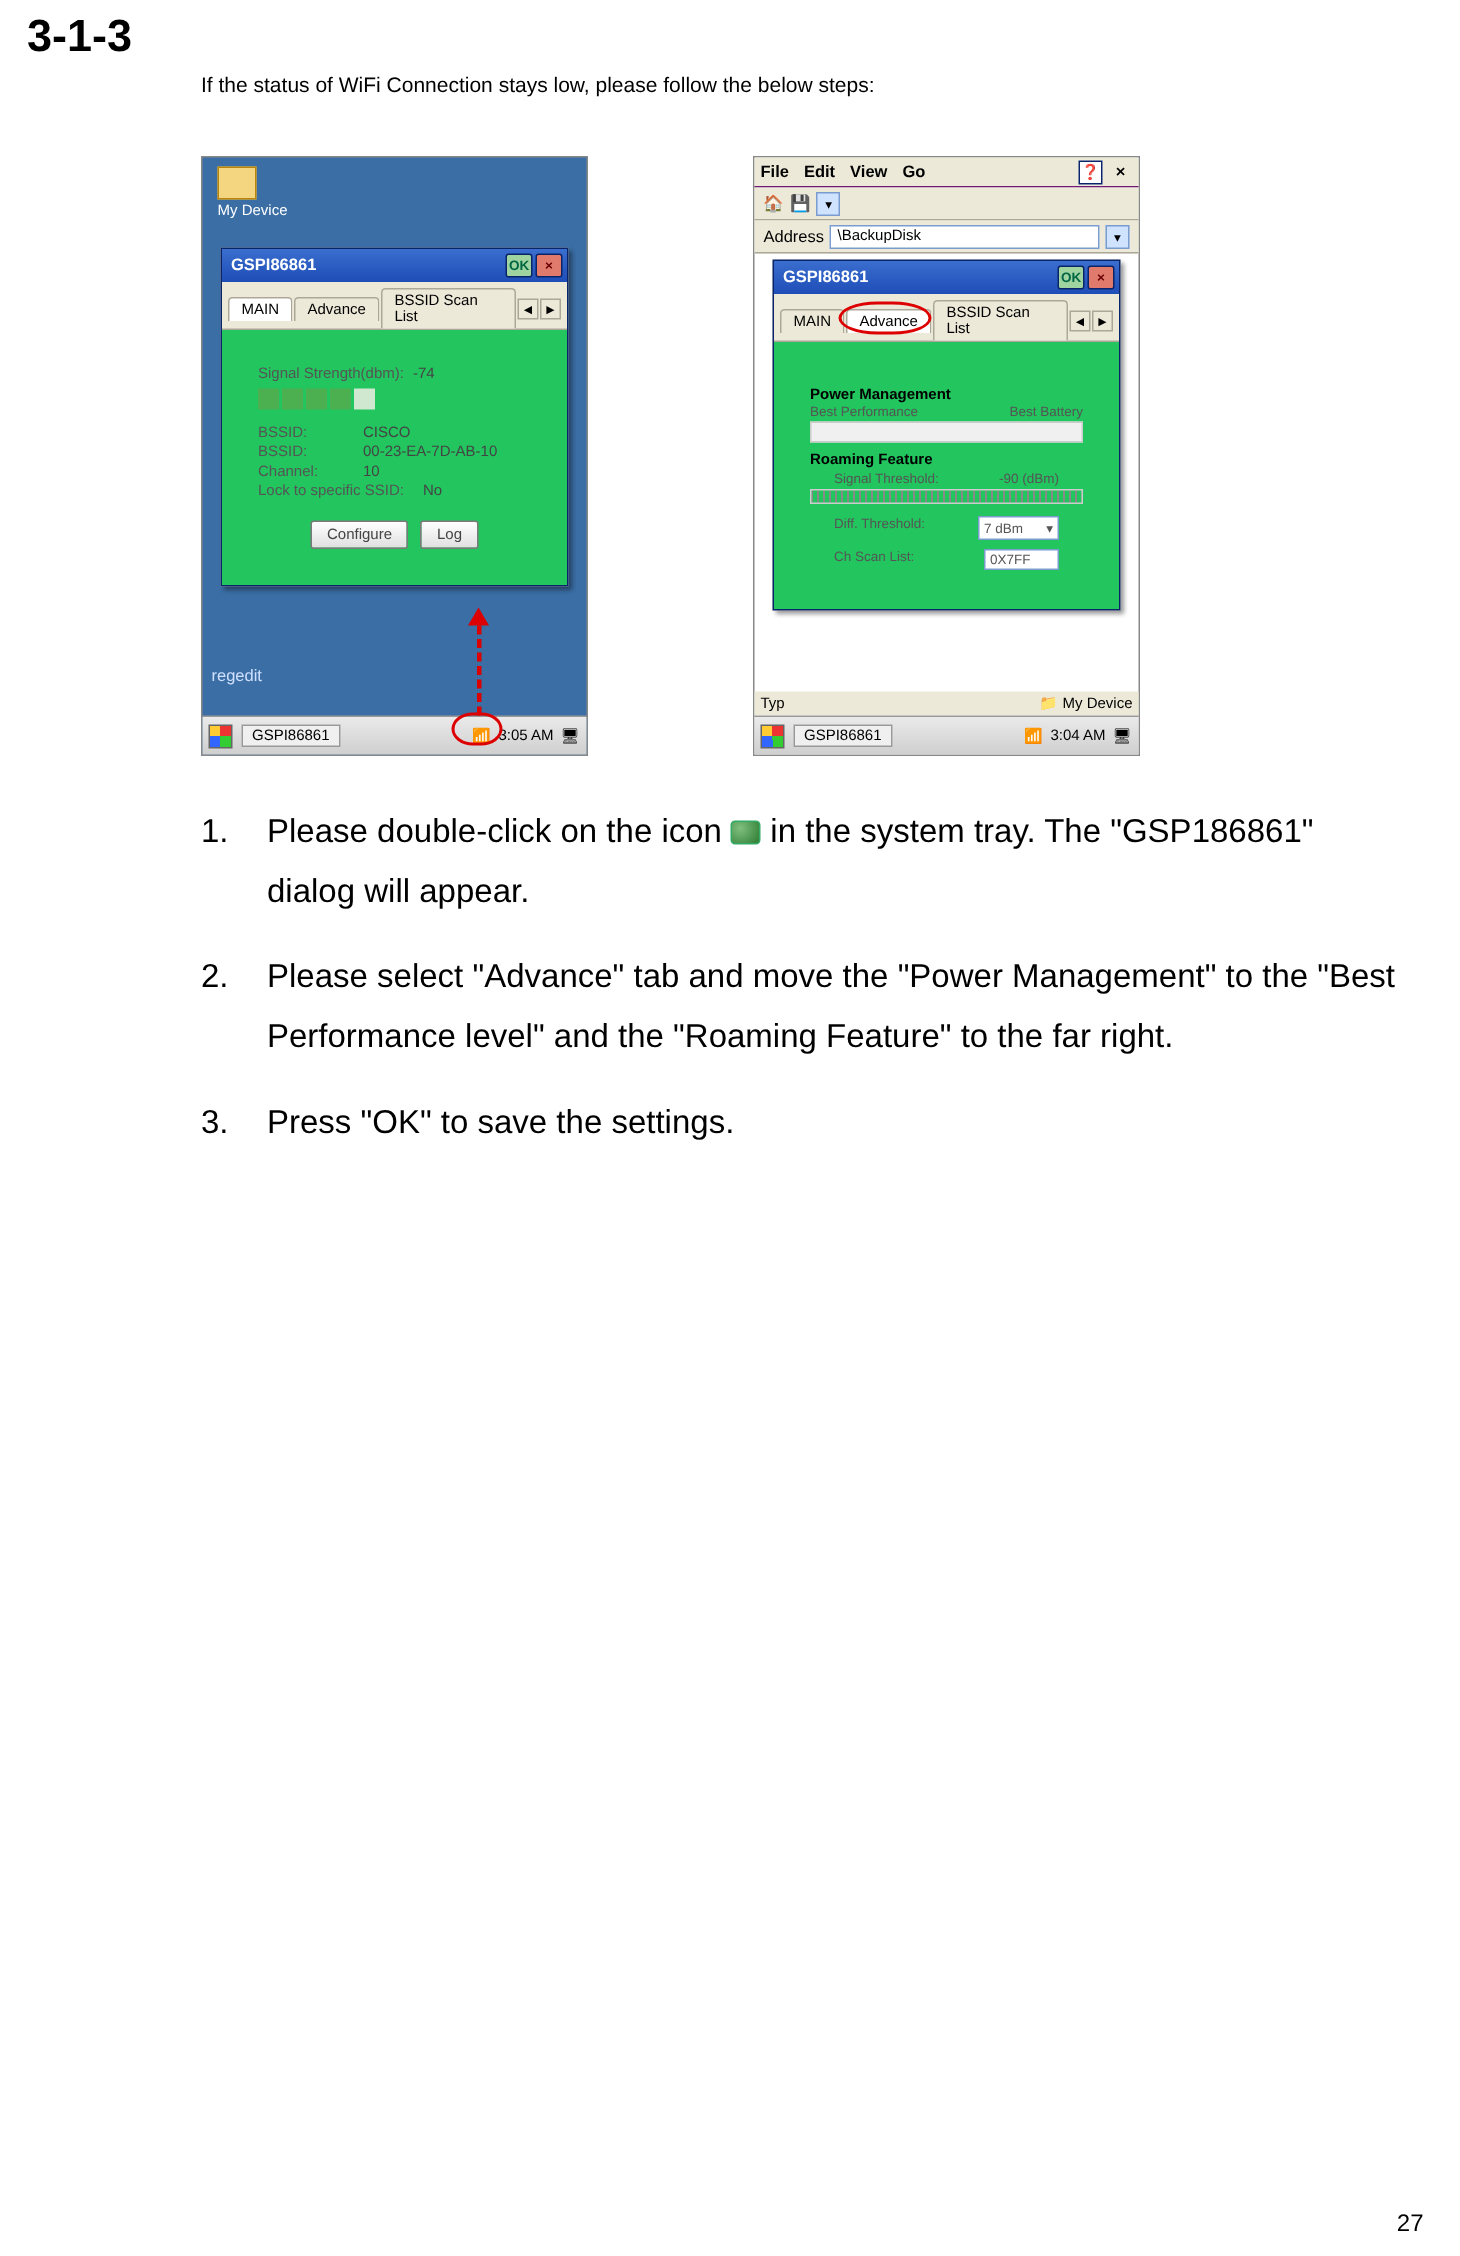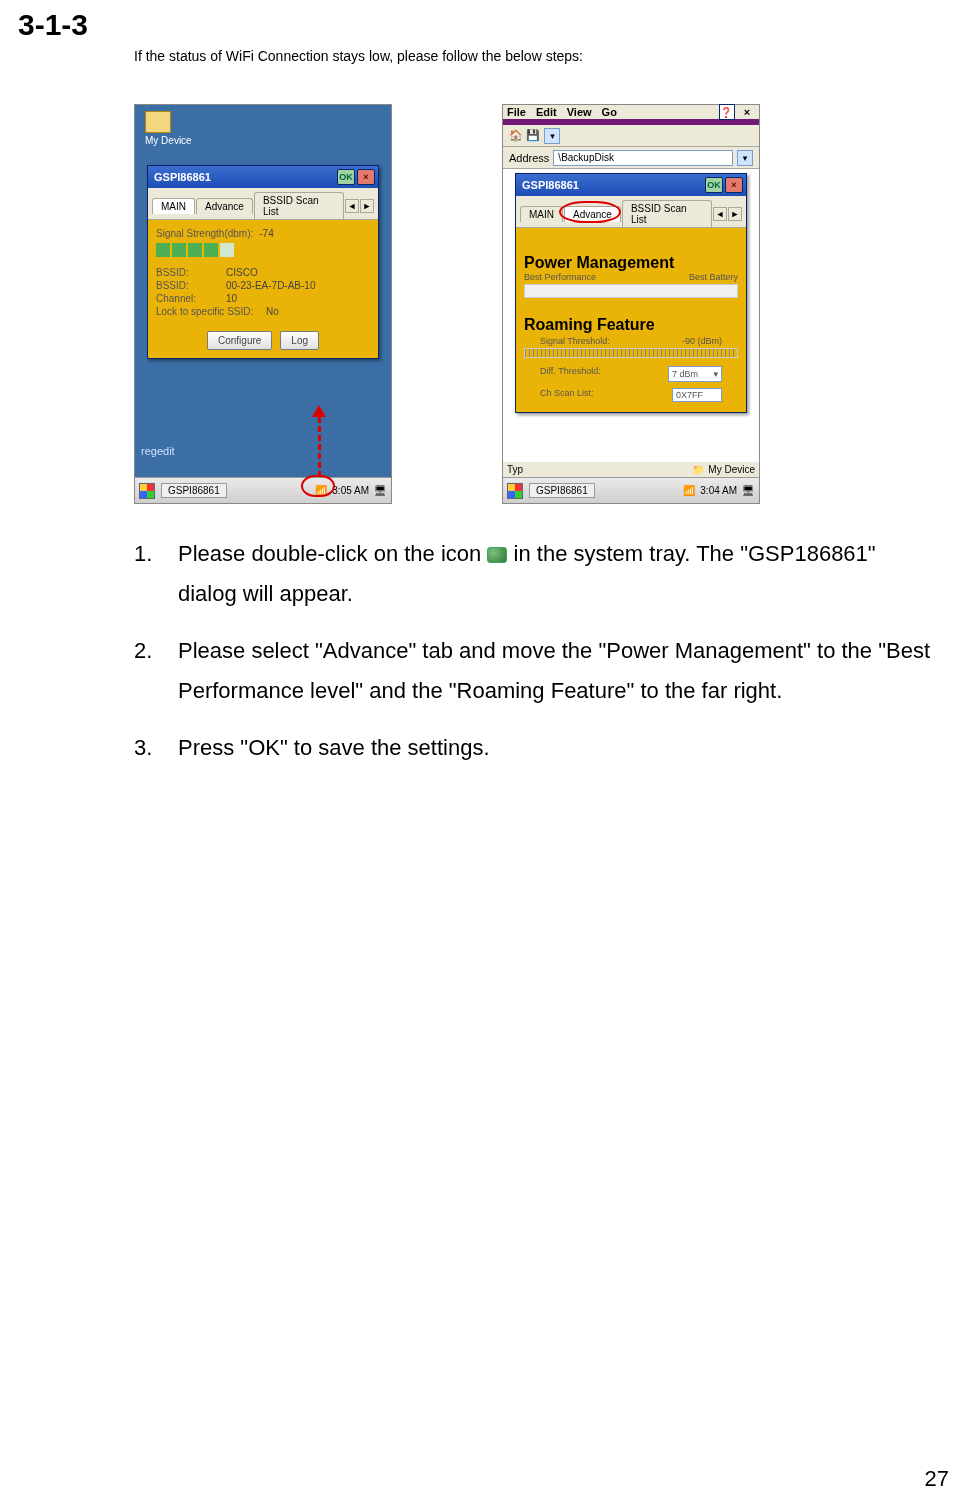--- a/index.html
+++ b/index.html
@@ -111,22 +111,22 @@
     .tab.active { background: #fff; }
     .tab-arrows { margin-left: auto; display:flex; gap:1px; }
     .tab-arrow {
       width: 14px; height: 14px;
       border: 1px solid #aca899;
       display:flex; align-items:center; justify-content:center;
       font-size: 9px;
       background:#ece9d8;
     }
     .dialog-body {
-      background: #eab308;
-      padding: 8px;
+      background: #22c55e;
+      padding: 24px;
       font-size: 10px;
       color: #444;
     }
     .signal-label { font-size: 10px; color: #555; }
     .signal-bars { display:flex; gap:2px; margin:4px 0 10px; }
     .bar { width: 14px; height: 14px; background: #4caf50; }
     .bar.dim { background: #cfe8cf; }
     .info-row { display:flex; margin: 2px 0; }
     .info-row .k { width: 70px; color:#555; }
     .info-row.wide .k { width: 110px; }
@@ -175,51 +175,51 @@
       border-left: 3px dashed #d00;
       height: 60px;
     }
     
     .menubar {
       height: 20px;
       background: #ece9d8;
       display:flex; align-items:center;
       font-size: 11px;
       padding: 0 4px;
-      border-bottom: 6px solid #701a75;
+      border-bottom: 1px solid #701a75;
     }
     .menubar .m { margin-right: 10px; font-weight: bold; }
     .menubar .right { margin-left:auto; display:flex; gap:4px; }
     .help-icon { width:16px; height:16px; border:1px solid #0a246a; font-size:10px; display:flex;align-items:center;justify-content:center; background:#fff; }
     .x-icon { width:16px; height:16px; font-weight:bold; display:flex;align-items:center;justify-content:center; }
     .toolbar-row {
       height: 22px; background:#ece9d8; padding: 2px 6px;
       display:flex; align-items:center; gap:4px; font-size:11px;
       border-bottom:1px solid #aca899;
     }
     .dropdown-btn { width:16px; height:16px; border:1px solid #7a9ccf; background:#cfe3ff; font-size:9px; display:flex;align-items:center;justify-content:center; }
     .addr-input { flex:1; height:16px; border:1px solid #7a9ccf; background:#fff; font-size:10px; padding:0 4px; display:flex; align-items:center;}
-    .section-hdr { font-weight: bold; font-size: 16px; margin-top: 18px; color:#000; }
+    .section-hdr { font-weight: bold; font-size: 10px; margin-top: 6px; color:#000; }
     .pm-row { display:flex; justify-content:space-between; font-size:9px; color:#555; }
     .slider-track { height: 14px; background:#f0f0f0; border:1px solid #ccc; position:relative; margin:2px 0 6px; }
     .roam-row { display:flex; justify-content:space-between; font-size:9px; color:#555; margin:2px 16px;}
     .roam-input { width:50px; height:14px; border:1px solid #7a9ccf; background:#fff; font-size:9px; padding:0 3px; display:flex; align-items:center; }
     .combo { width:54px; height:16px; border:1px solid #7a9ccf; background:#fff; font-size:9px; display:flex; align-items:center; padding:0 3px; justify-content:space-between; }
     .type-row { background:#ece9d8; padding: 2px 4px; font-size:10px; display:flex; align-items:center; gap:4px; }
     
     .steps { padding: 30px 40px 0 134px; font-size: 22px; line-height: 1.8; }
     .steps li { margin-bottom: 18px; list-style: none; display:flex; }
     .steps .num { width: 44px; flex-shrink:0; }
     .steps .txt { flex: 1; }
     .icon-inline {
       display:inline-block; width:20px; height:16px; vertical-align:middle;
       background: radial-gradient(circle at 30% 30%, #7fbf7f, #2e7d32);
       border:1px solid #3a6; border-radius:3px;
     }
-    .page-num { position:absolute; bottom: 12px; right: 24px; font-size: 22px; }
+    .page-num { position:absolute; bottom: 12px; right: 24px; font-size: 16px; }
   </style>
 </head>
 <body>
 
 <div class="page-header">
   <span class="section-number">3-1-3</span>
 </div>
 <div class="intro-text">If the status of WiFi Connection stays low, please follow the below steps:</div>
 
 <div class="screenshots">

